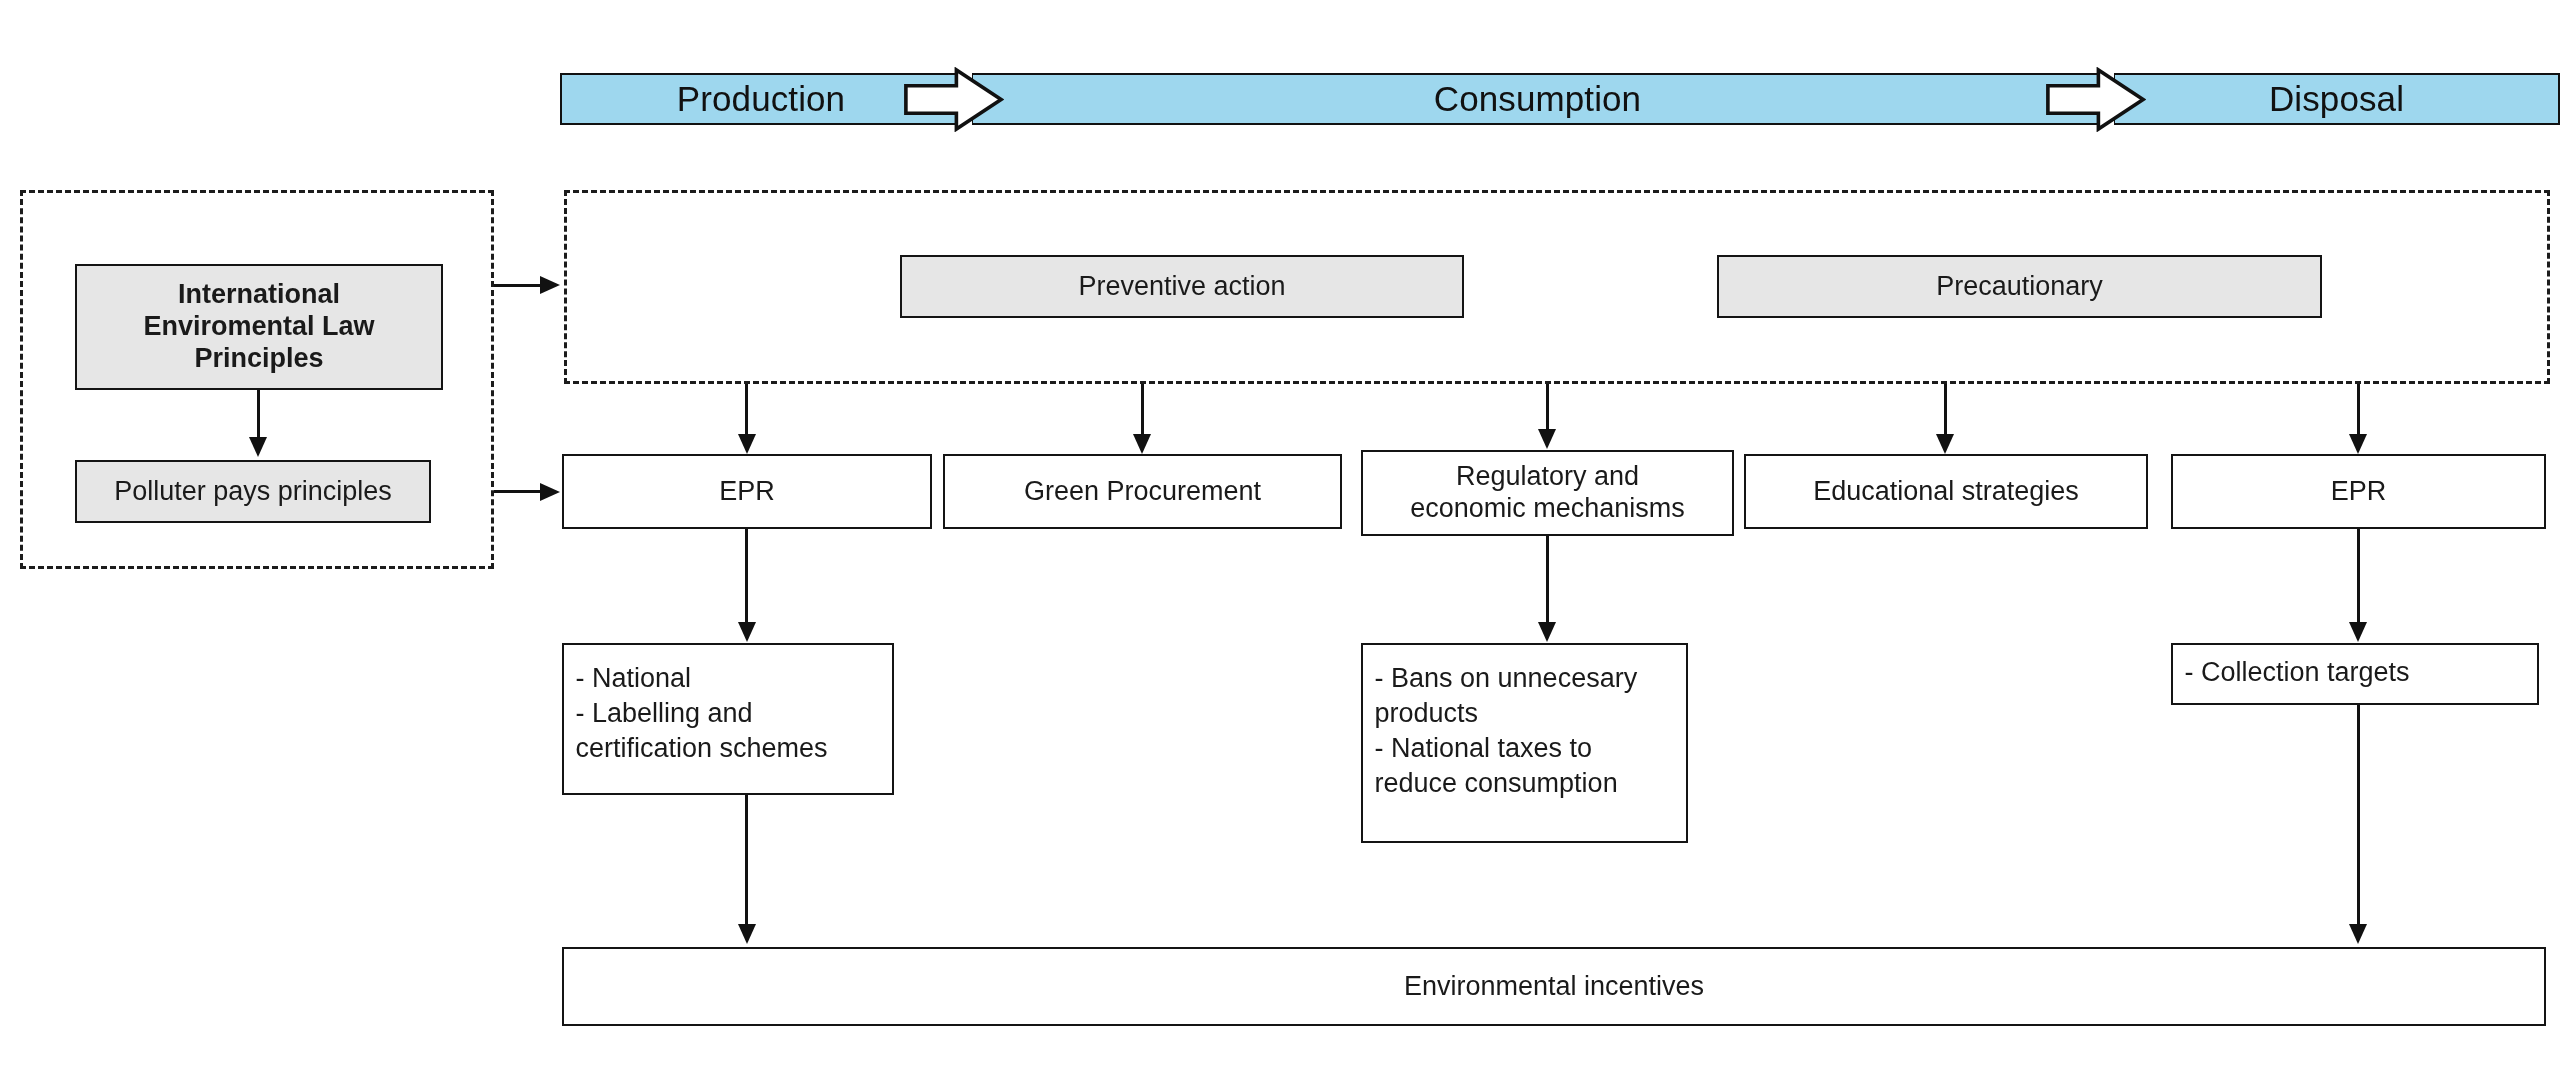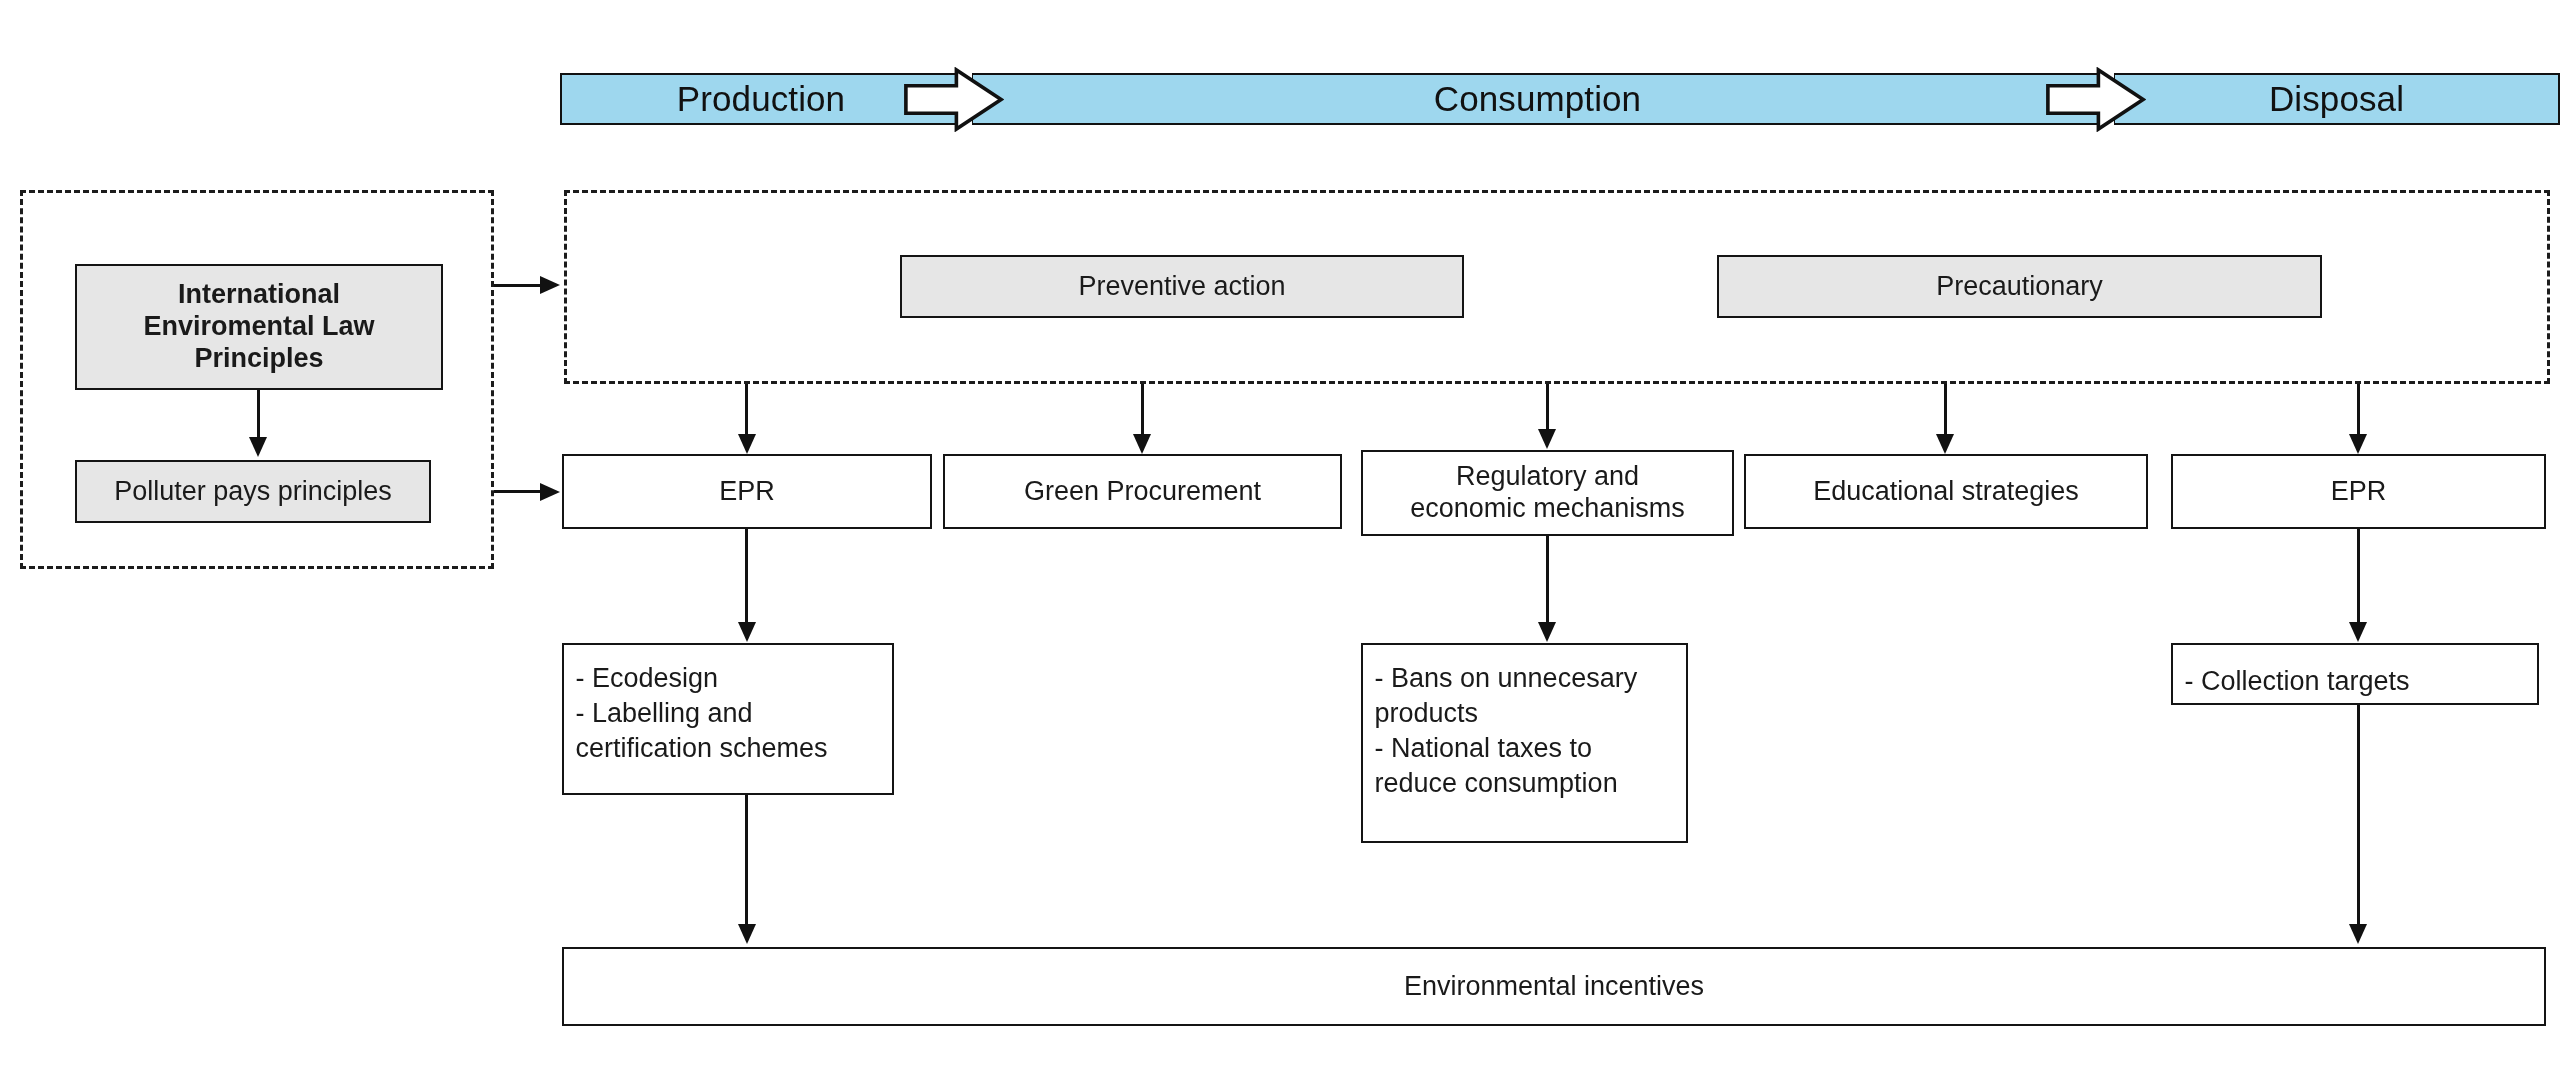--- a/index.html
+++ b/index.html
@@ -205,34 +205,34 @@
   <div class="vline" style="left:1546px; top:384px; height:46px;"></div>
   <div class="arrow-down" style="left:1538px; top:429px;"></div>
 
   <div class="vline" style="left:1944px; top:384px; height:50px;"></div>
   <div class="arrow-down" style="left:1936px; top:434px;"></div>
 
   <div class="vline" style="left:2357px; top:384px; height:50px;"></div>
   <div class="arrow-down" style="left:2349px; top:434px;"></div>
 
   <div class="node listbox" style="left:562px; top:643px; width:332px; height:152px;">
-    <span class="node-text">- Ecodesign
+    <span class="node-text">- National
 - Labelling  and
 certification schemes</span>
   </div>
 
   <div class="node listbox" style="left:1361px; top:643px; width:327px; height:200px;">
     <span class="node-text">- Bans on unnecesary
 products
 - National taxes to
 reduce consumption</span>
   </div>
 
   <div class="node listbox" style="left:2171px; top:643px; width:368px; height:62px;">
-    <span class="node-text" style="padding-top:19px;">- Collection targets</span>
+    <span class="node-text" style="padding-top:10px;">- Collection targets</span>
   </div>
 
   <div class="vline" style="left:745px; top:529px; height:93px;"></div>
   <div class="arrow-down" style="left:738px; top:622px;"></div>
 
   <div class="vline" style="left:1546px; top:536px; height:87px;"></div>
   <div class="arrow-down" style="left:1538px; top:622px;"></div>
 
   <div class="vline" style="left:2357px; top:529px; height:93px;"></div>
   <div class="arrow-down" style="left:2349px; top:622px;"></div>

